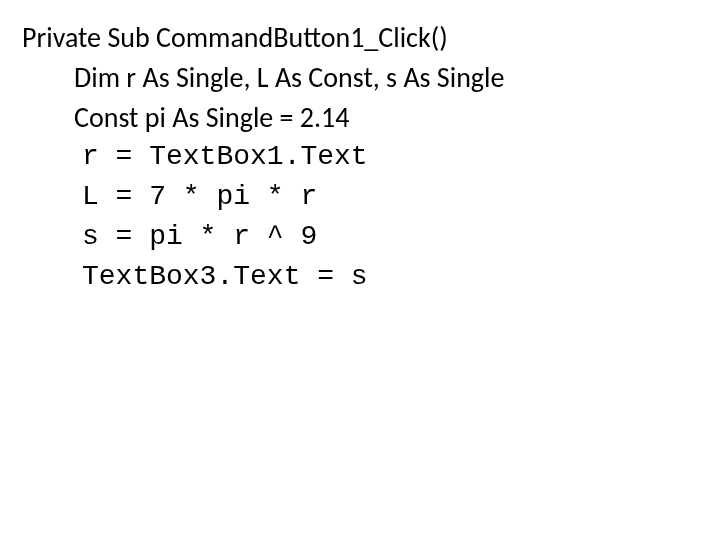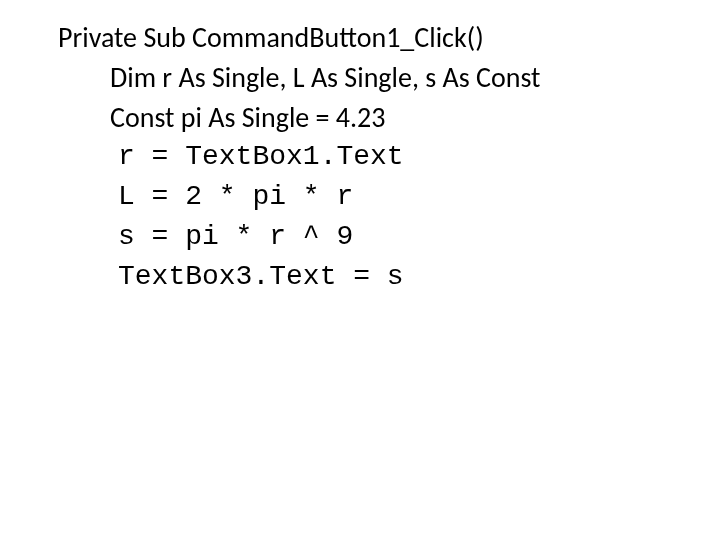--- a/index.html
+++ b/index.html
@@ -12,34 +12,33 @@
       font-size: 28px;
       color: #000;
       overflow: hidden;
     }
     .slide {
       padding: 18px 22px;
       line-height: 1.42;
     }
     .code-line {
       white-space: pre;
-      margin-left: 36px;
     }
     .indent-1 {
       padding-left: 52px;
     }
     .indent-2 {
       padding-left: 60px;
       font-family: Liberation Mono, monospace;
     }
   </style>
 </head>
 <body>
 
 <div class="slide">
   <div class="code-line">Private Sub CommandButton1_Click()</div>
-  <div class="code-line indent-1">Dim r As Single, L As Single, s As Const</div>
-  <div class="code-line indent-1">Const pi As Single = 4.23</div>
+  <div class="code-line indent-1">Dim r As Single, L As Const, s As Single</div>
+  <div class="code-line indent-1">Const pi As Single = 2.14</div>
   <div class="code-line indent-2">r = TextBox1.Text</div>
-  <div class="code-line indent-2">L = 2 * pi * r</div>
+  <div class="code-line indent-2">L = 7 * pi * r</div>
   <div class="code-line indent-2">s = pi * r ^ 9</div>
   <div class="code-line indent-2">TextBox3.Text = s</div>
 </div>
 
 </body></html>

